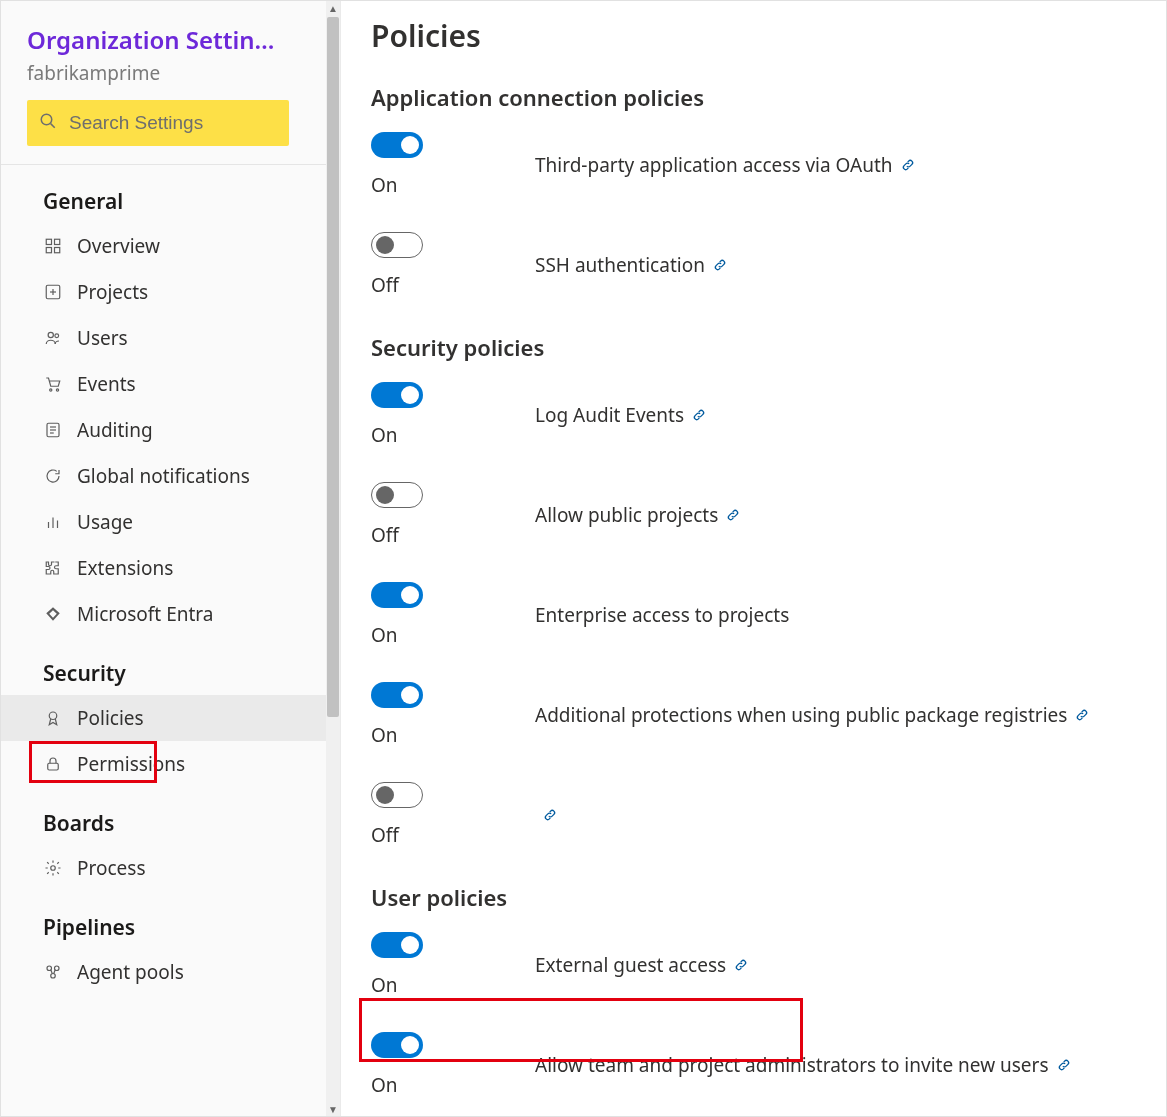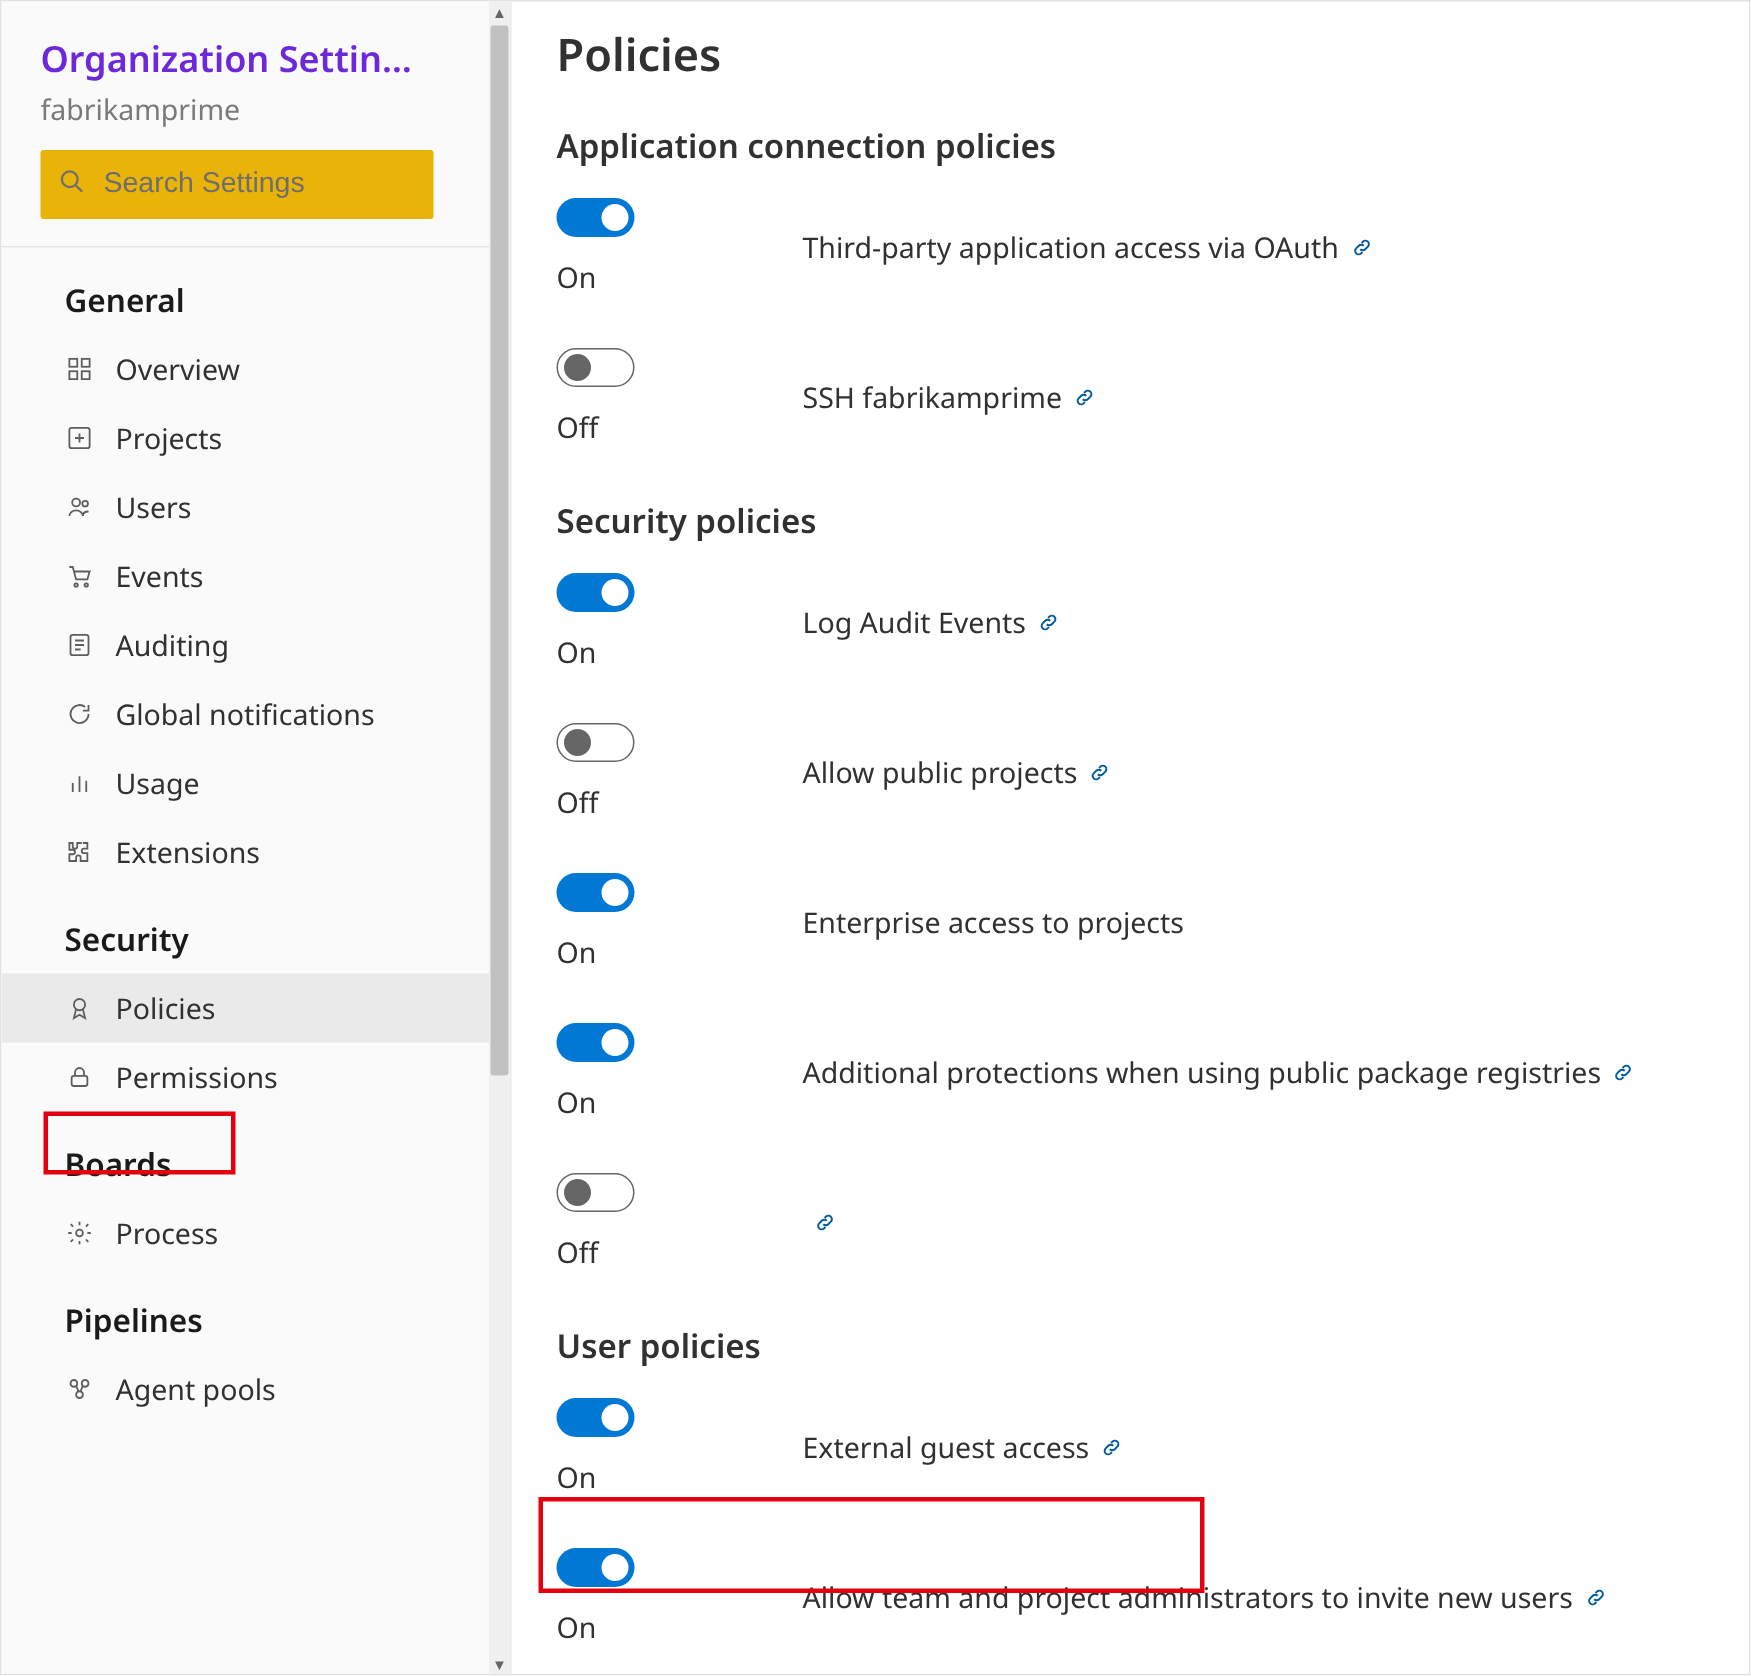--- a/index.html
+++ b/index.html
@@ -75,21 +75,21 @@
   }
   .org-sub {
     font-size: 19px;
     color: #7a7a7a;
     margin: 4px 0 14px 0;
   }
   .search-box {
     display: flex;
     align-items: center;
     gap: 10px;
-    background: #eab308;
+    background: #fde047;
     height: 46px;
     padding: 18px 12px;
     border-radius: 2px;
     width: 262px;
   }
   .search-box input {
     border: none;
     outline: none;
     background: transparent;
     font-size: 19px;
@@ -311,20 +311,28 @@
             <span>Usage</span>
           </div>
           <div class="nav-item">
             <span class="icon-slot">
               <svg viewBox="0 0 24 24" width="18" height="18" fill="none" stroke="currentColor" stroke-width="1.6">
                 <path d="M14 4h-4v3a2 2 0 1 1-4 0V4H3v6h3a2 2 0 1 1 0 4H3v6h6v-3a2 2 0 1 1 4 0v3h6v-7h-3a2 2 0 1 1 0-4h3V4h-4"></path>
               </svg>
             </span>
             <span>Extensions</span>
           </div>
+          <div class="nav-item">
+            <span class="icon-slot">
+              <svg viewBox="0 0 24 24" width="18" height="18" fill="currentColor">
+                <path d="M12 3l9 8-9 10-9-10 9-8zm0 4l-5 4.5L12 17l5-5.5L12 7z"></path>
+              </svg>
+            </span>
+            <span>Microsoft Entra</span>
+          </div>
           <div class="nav-section-title">Security</div>
           <div class="nav-item selected">
             <span class="icon-slot">
               <svg viewBox="0 0 24 24" width="18" height="18" fill="none" stroke="currentColor" stroke-width="1.6">
                 <circle cx="12" cy="9" r="5"></circle>
                 <path d="M9 13l-2 8 5-3 5 3-2-8"></path>
               </svg>
             </span>
             <span>Policies</span>
           </div>
@@ -389,21 +397,21 @@
             </svg>
           </span>
         </div>
         <div class="policy-row">
           <div class="toggle-col">
             <div class="toggle off">
               <div class="knob"></div>
             </div>
             <span class="toggle-state">Off</span>
           </div>
-          <span class="policy-label">SSH fabrikamprime</span>
+          <span class="policy-label">SSH authentication</span>
           <span class="link-icon">
             <svg viewBox="0 0 24 24" width="14" height="14" fill="none" stroke="currentColor" stroke-width="2.2">
               <path d="M10 14a4 4 0 0 0 5.7 0l3-3a4 4 0 0 0-5.7-5.7l-1.5 1.5"></path>
               <path d="M14 10a4 4 0 0 0-5.7 0l-3 3a4 4 0 0 0 5.7 5.7l1.5-1.5"></path>
             </svg>
           </span>
         </div>
         <div class="section-title">Security policies</div>
         <div class="policy-row">
           <div class="toggle-col">

